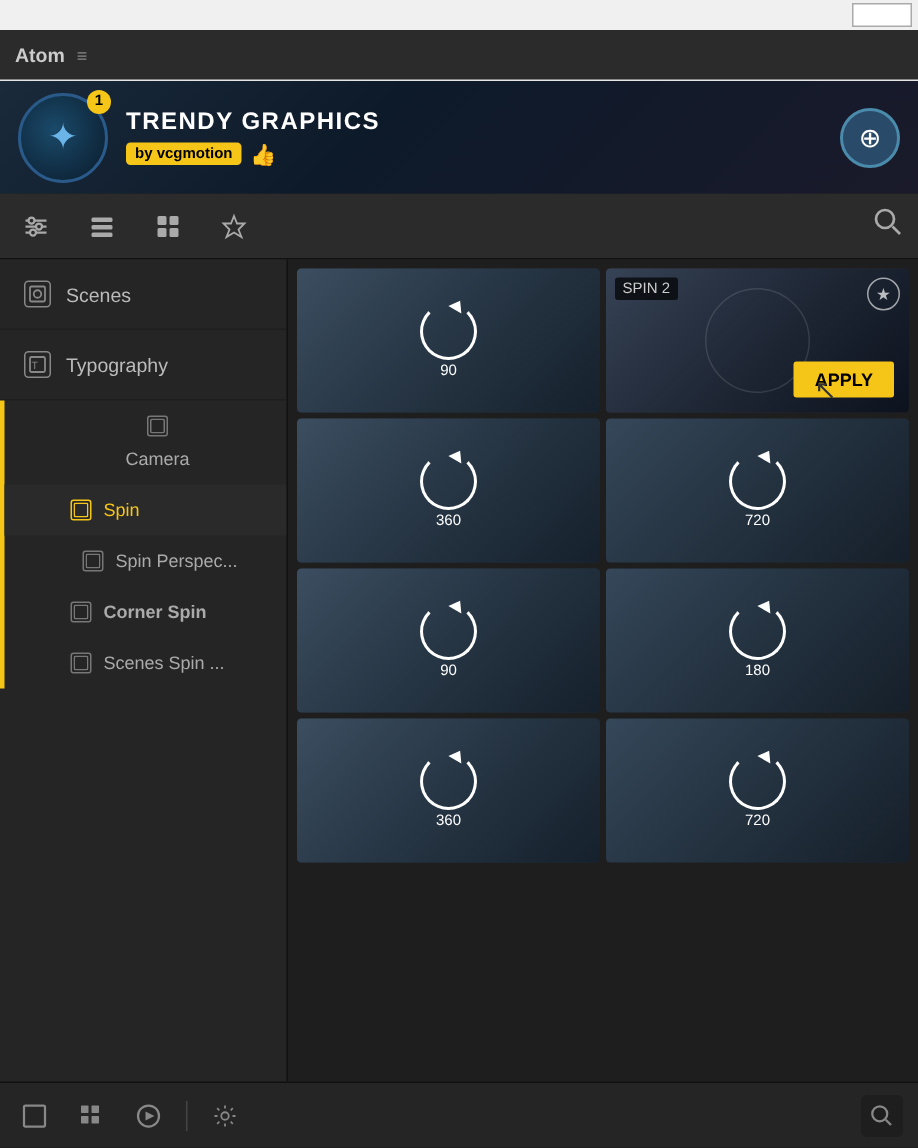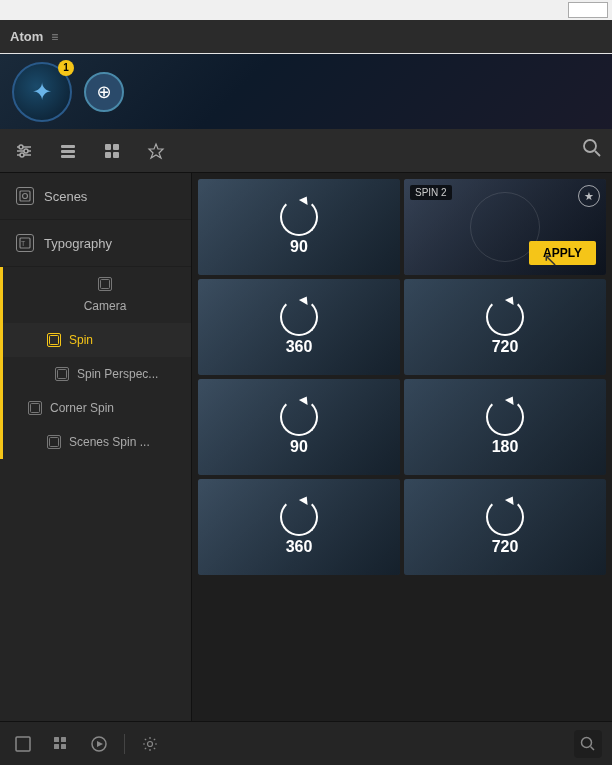--- a/index.html
+++ b/index.html
@@ -278,22 +278,21 @@
       right: 6px;
       width: 0;
       height: 0;
       border-left: 5px solid transparent;
       border-right: 5px solid transparent;
       border-bottom: 7px solid white;
       transform: rotate(30deg);
     }
     .spin-num {
       color: white;
-      font-size: 16px;
-      font-weight: bold;
+      font-size: 10px;
     }
 
     
     .grid-item-featured {
       position: relative;
     }
     .item-badge {
       position: absolute;
       top: 6px;
       left: 6px;
@@ -402,20 +401,27 @@
   <span class="menu-bar-icon">≡</span>
 </div>
 
 <div class="hero-banner">
   <div class="hero-logo">
     <div class="hero-logo-circle">
       <span style="font-size:24px; color:#6ab4e8;">✦</span>
     </div>
     <div class="badge-num">1</div>
   </div>
+  <div class="hero-text">
+    <div class="hero-title">TRENDY GRAPHICS</div>
+    <div class="hero-author">
+      <span class="author-tag">by vcgmotion</span>
+      <span class="like-icon">👍</span>
+    </div>
+  </div>
   <div class="hero-compass">⊕</div>
 </div>
 
 <div class="toolbar">
   <div class="toolbar-icon">
     <svg width="18" height="18" viewBox="0 0 18 18" fill="none">
       <line x1="2" y1="5" x2="16" y2="5" stroke="#aaa" stroke-width="1.5"></line>
       <line x1="2" y1="9" x2="16" y2="9" stroke="#aaa" stroke-width="1.5"></line>
       <line x1="2" y1="13" x2="16" y2="13" stroke="#aaa" stroke-width="1.5"></line>
       <circle cx="6" cy="5" r="2" fill="#2b2b2b" stroke="#aaa" stroke-width="1.5"></circle>
@@ -499,21 +505,21 @@
 
       <div class="sidebar-sub-item" style="padding-left: 52px;">
         <div class="sidebar-sub-icon">
           <svg width="10" height="10" viewBox="0 0 10 10" fill="none">
             <rect x="0.5" y="0.5" width="9" height="9" rx="1" stroke="#777" stroke-width="1"></rect>
           </svg>
         </div>
         <span>Spin Perspec...</span>
       </div>
 
-      <div class="sidebar-sub-item" style="padding-left: 25px;">
+      <div class="sidebar-sub-item" style="padding-left: 44px; font-weight: bold;">
         <div class="sidebar-sub-icon">
           <svg width="10" height="10" viewBox="0 0 10 10" fill="none">
             <rect x="0.5" y="0.5" width="9" height="9" rx="1" stroke="#777" stroke-width="1"></rect>
           </svg>
         </div>
         <span>Corner Spin</span>
       </div>
 
       <div class="sidebar-sub-item" style="padding-left: 44px;">
         <div class="sidebar-sub-icon">

